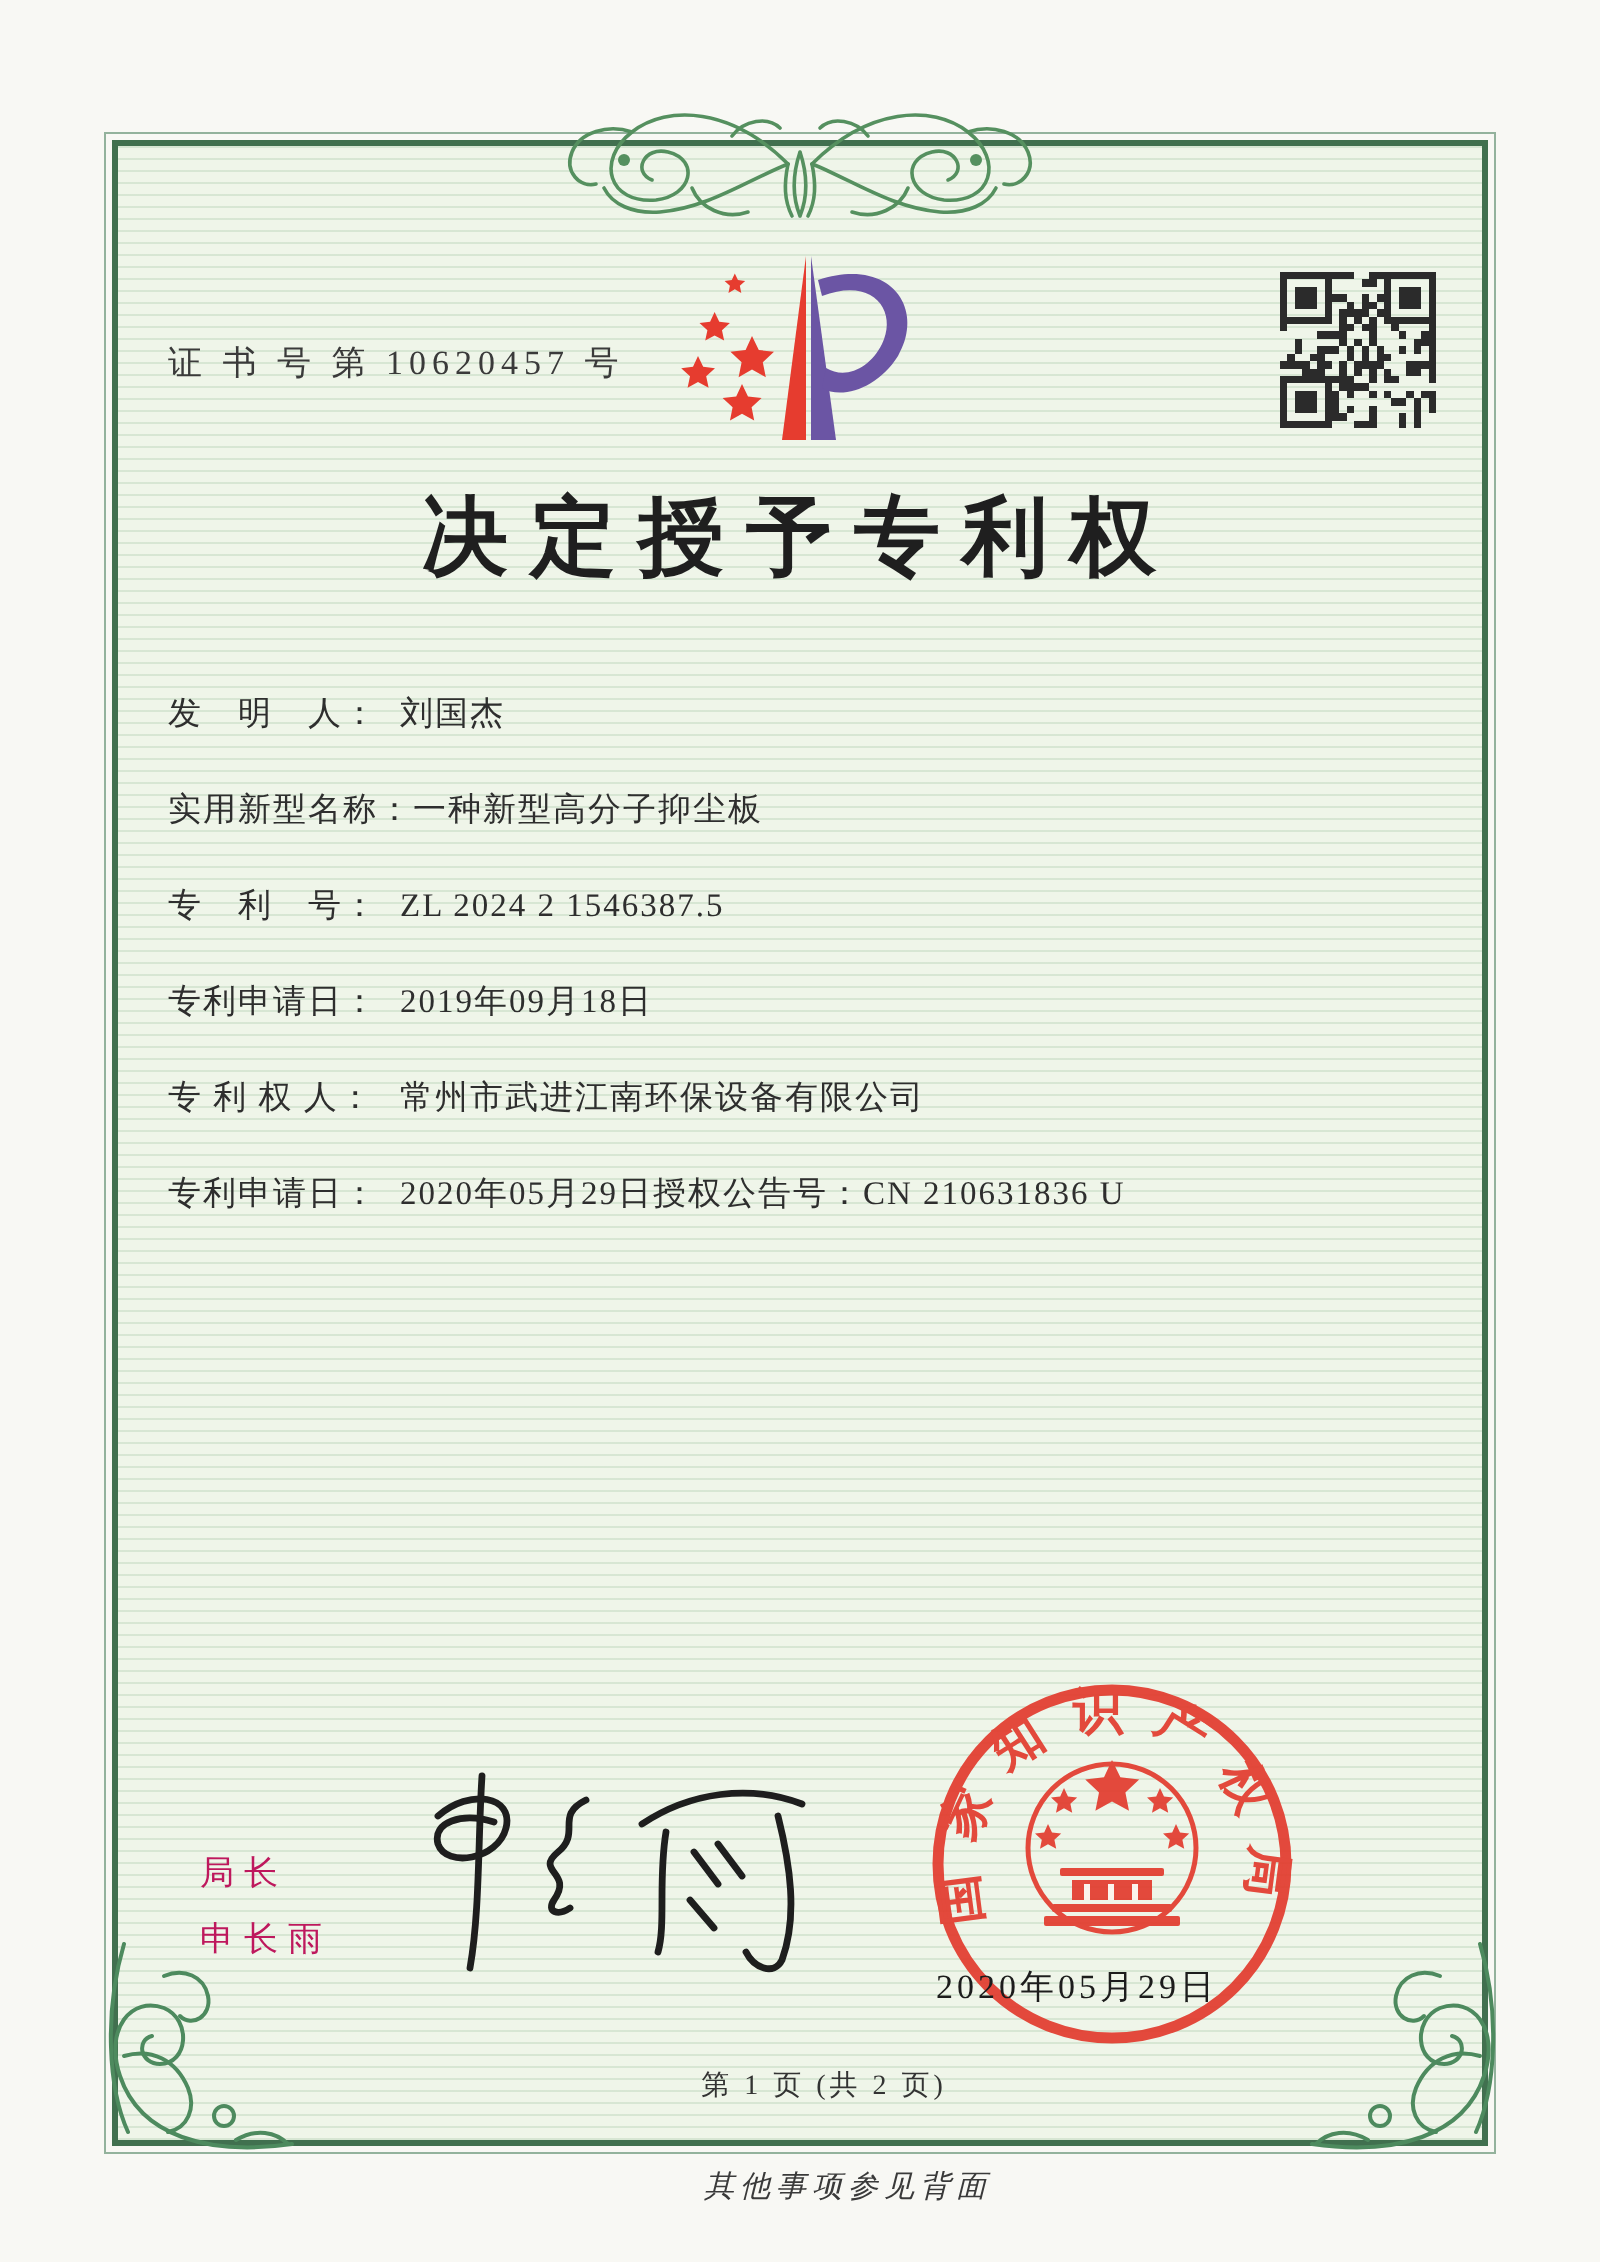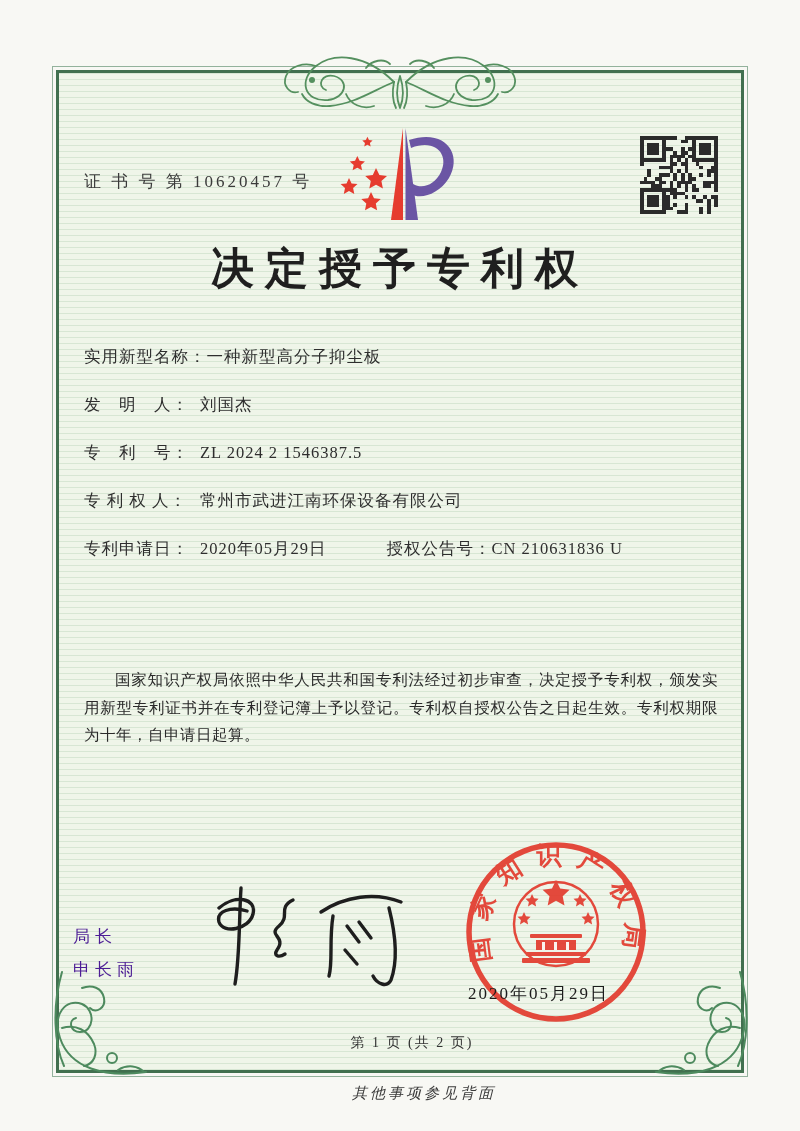--- a/index.html
+++ b/index.html
@@ -31,27 +31,27 @@
   .logo{position:absolute;left:333px;top:120px;}
   .qr{position:absolute;left:640px;top:136px;width:78px;height:78px;}
   .title{
     position:absolute;left:0;top:240px;width:800px;text-align:center;
     font-size:43px;font-weight:bold;letter-spacing:11px;color:#1f1f1f;
   }
   
   .fields{position:absolute;left:84px;top:346px;width:640px;font-size:16.5px;}
   .frow{height:48px;white-space:nowrap;letter-spacing:1px;}
   .frow .lab{display:inline-block;min-width:116px;}
-  .frow .grp2{display:inline-block;margin-left:60px;}
+  .frow .grp2{display:inline-block;}
   
   .paras{position:absolute;left:84px;top:666px;width:634px;
     font-size:15.5px;line-height:1.78;text-align:justify;color:#2a2a2a;letter-spacing:0.5px;}
   .paras p{margin:0;text-indent:2em;}
   
-  .signer{position:absolute;left:73px;top:920px;font-size:17px;letter-spacing:5px;line-height:1.95;color:#4c1d95;}
+  .signer{position:absolute;left:100px;top:920px;font-size:17px;letter-spacing:5px;line-height:1.95;color:#be185d;}
   .signature{position:absolute;left:205px;top:878px;}
   .seal{position:absolute;left:460px;top:836px;opacity:0.92;}
   .seal-date{position:absolute;left:468px;top:982px;font-size:17px;letter-spacing:2px;color:#1c1c1c;}
   .page-line{position:absolute;left:0;top:1034px;width:800px;text-align:center;font-size:14px;letter-spacing:2px;color:#333;padding-left:12px;}
   .back-note{position:absolute;left:0;top:1084px;width:800px;text-align:center;
     font-size:15px;font-style:italic;letter-spacing:3px;color:#3a3a3a;padding-left:24px;}
 </style>
 </head>
 <body>
 
@@ -343,38 +343,40 @@
     <rect x="11" y="20" width="1" height="1" fill="#2b2b2b"></rect>
     <rect x="12" y="20" width="1" height="1" fill="#2b2b2b"></rect>
     <rect x="16" y="20" width="1" height="1" fill="#2b2b2b"></rect>
     <rect x="18" y="20" width="1" height="1" fill="#2b2b2b"></rect>
   </svg>
 
 <div class="title">决定授予专利权</div>
 
 <div class="fields">
   <div class="frow">
+    <span class="lab">发　明　人：</span><span>刘国杰</span>
+  </div>
+  <div class="frow">
     <span class="lab">实用新型名称：</span><span>一种新型高分子抑尘板</span>
   </div>
   <div class="frow">
-    <span class="lab">发　明　人：</span><span>刘国杰</span>
-  </div>
-  <div class="frow">
     <span class="lab">专　利　号：</span><span>ZL 2024 2 1546387.5</span>
   </div>
   <div class="frow">
+    <span class="lab">专利申请日：</span><span>2019年09月18日</span>
+  </div>
+  <div class="frow">
     <span class="lab">专 利 权 人：</span><span>常州市武进江南环保设备有限公司</span>
   </div>
   <div class="frow">
     <span><span class="lab">专利申请日：</span><span>2020年05月29日</span></span><span class="grp2"><span>授权公告号：</span><span>CN 210631836 U</span></span>
   </div>
 </div>
 
 <div class="paras">
-  <p>国家知识产权局依照中华人民共和国专利法经过初步审查，决定授予专利权，颁发实用新型专利证书并在专利登记簿上予以登记。专利权自授权公告之日起生效。专利权期限为十年，自申请日起算。</p>
 </div>
 
 <div class="signer">
   <div>局长</div>
   <div>申长雨</div>
 </div>
 
 <svg class="signature" width="210" height="118" viewBox="0 0 210 118">
   <g stroke="#1e1e1e" fill="none" stroke-width="3.4" stroke-linecap="round" stroke-linejoin="round">
     <path d="M36,10 C34,40 35,78 30,106"></path>

